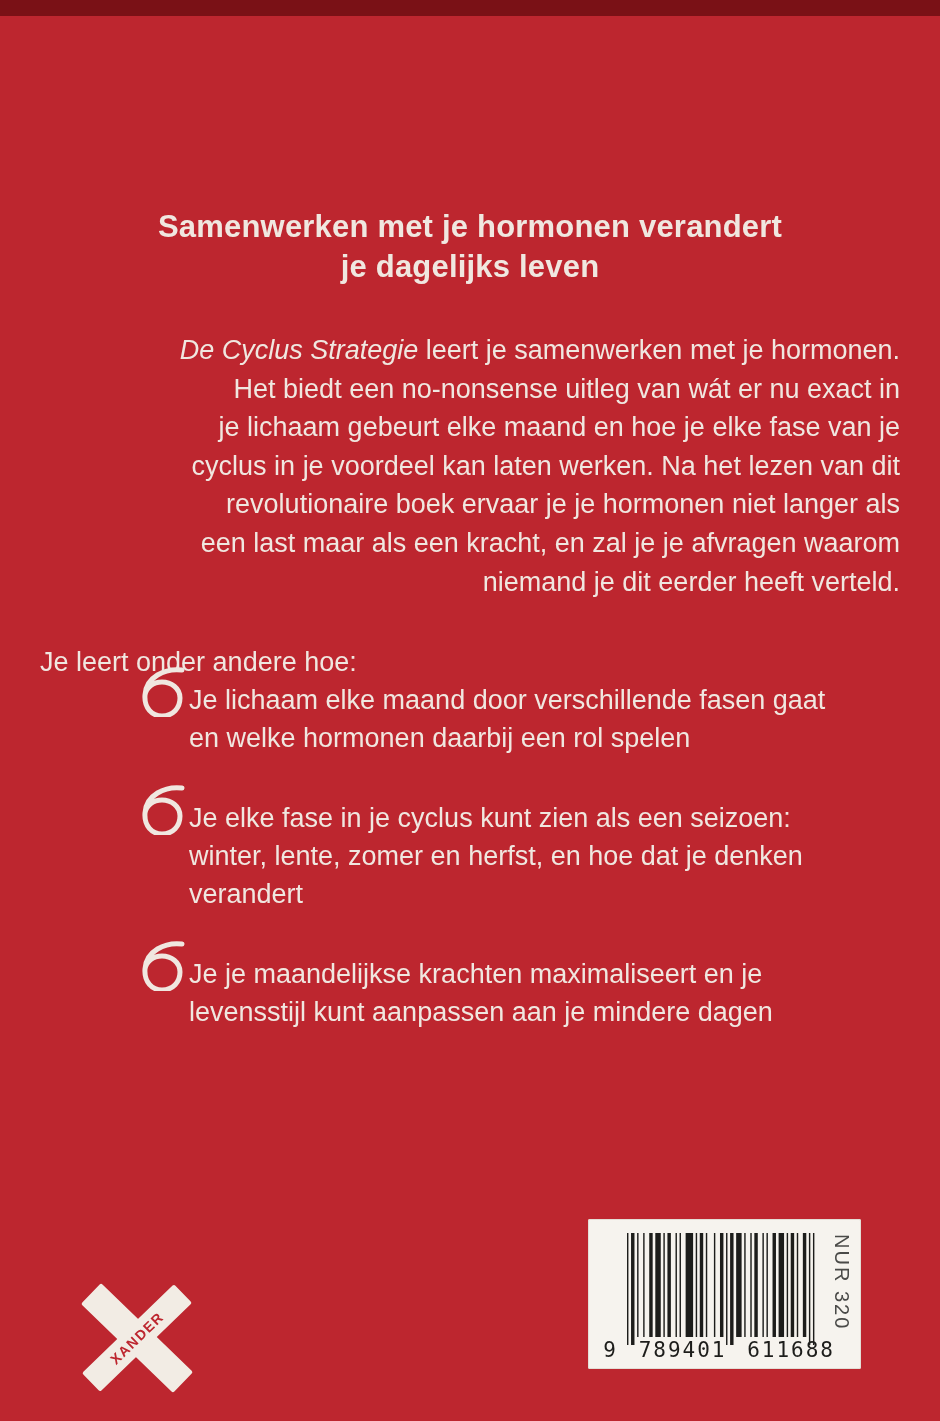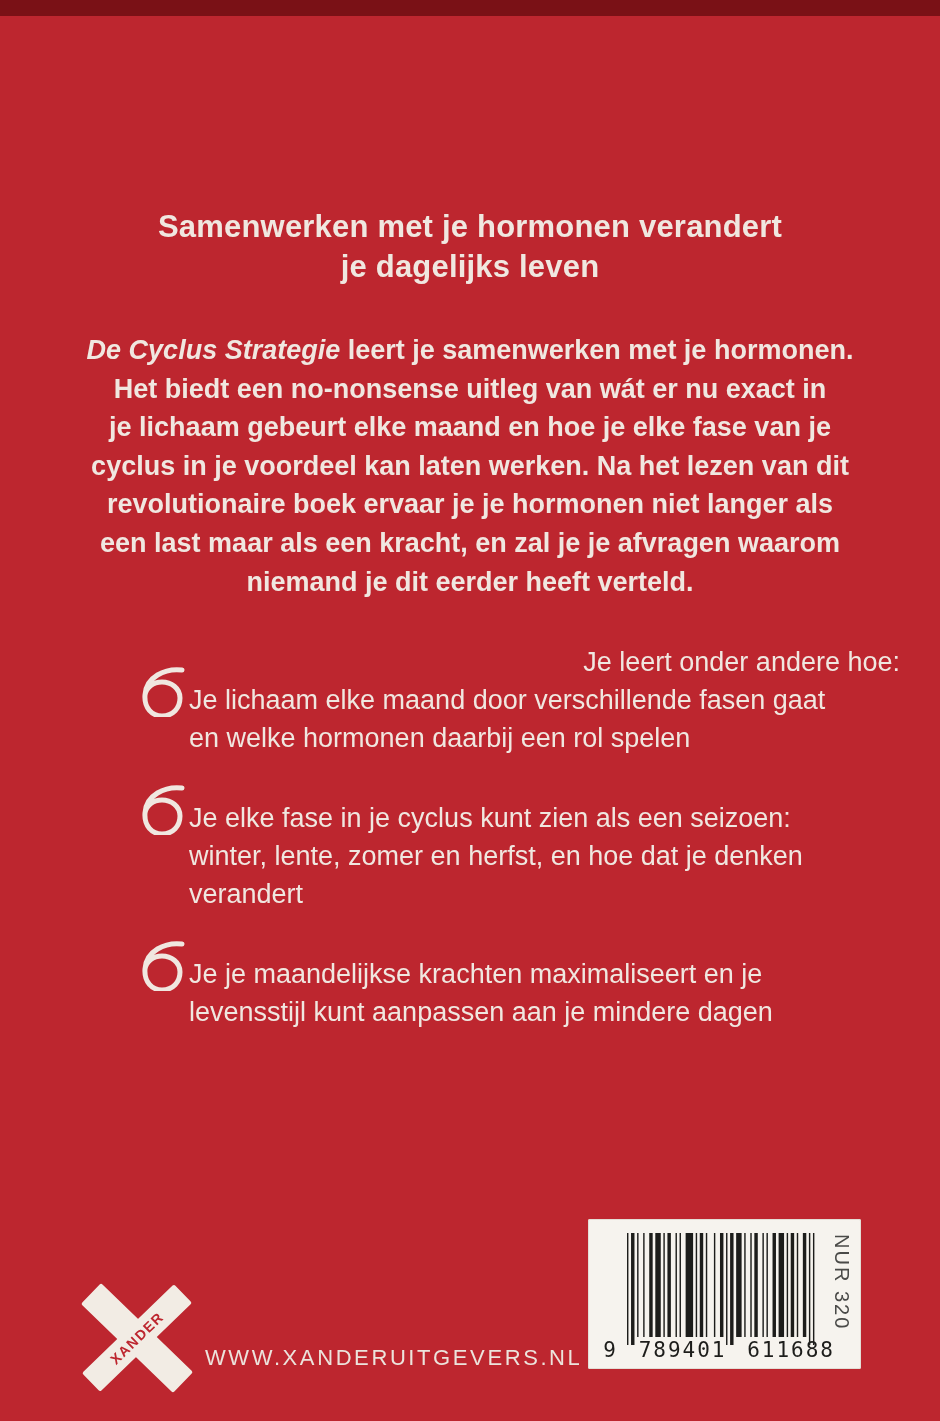--- a/index.html
+++ b/index.html
@@ -14,29 +14,28 @@
   }
   .heading{
     position:absolute;top:170px;left:40px;width:860px;
     text-align:center;
     font-size:31px;font-weight:bold;line-height:40px;
     white-space:pre-line;
     letter-spacing:0.2px;
   }
   .paragraph{
     position:absolute;top:288px;left:40px;width:860px;
-    text-align:center;
+    text-align:right;
     font-size:27px;line-height:38.6px;
     white-space:pre-line;
-    font-weight:bold;
   }
   .paragraph .italic{font-style:italic;}
   .list-intro{
     position:absolute;top:602px;left:40px;width:860px;
-    text-align:right;
+    text-align:left;
     font-size:27px;line-height:34px;
   }
   .bullets{
     position:absolute;top:651px;left:135px;width:700px;
   }
   .bullet{
     display:flex;align-items:flex-start;
     margin-bottom:28px;
   }
   .bullet-icon{
@@ -145,21 +144,20 @@
     </div>
 
   </div>
 
   <div class="logo">
     <span class="stroke asc"></span>
     <span class="stroke desc"></span>
     <span class="logo-word">XANDER</span>
   </div>
 
-  <div class="website">WWW.XANDERUITGEVERS.NL</div>
 
   <div class="barcode-box">
     <svg class="barcode-bars" id="barcode-svg" width="192" height="112">
         <rect x="0.00" y="0" width="1.42" height="112" fill="#1d1d1b"></rect>
         <rect x="4.04" y="0" width="3.44" height="112" fill="#1d1d1b"></rect>
         <rect x="10.11" y="0" width="1.42" height="104" fill="#1d1d1b"></rect>
         <rect x="16.17" y="0" width="1.42" height="104" fill="#1d1d1b"></rect>
         <rect x="22.23" y="0" width="3.44" height="104" fill="#1d1d1b"></rect>
         <rect x="28.30" y="0" width="5.46" height="104" fill="#1d1d1b"></rect>
         <rect x="36.38" y="0" width="1.42" height="104" fill="#1d1d1b"></rect>

